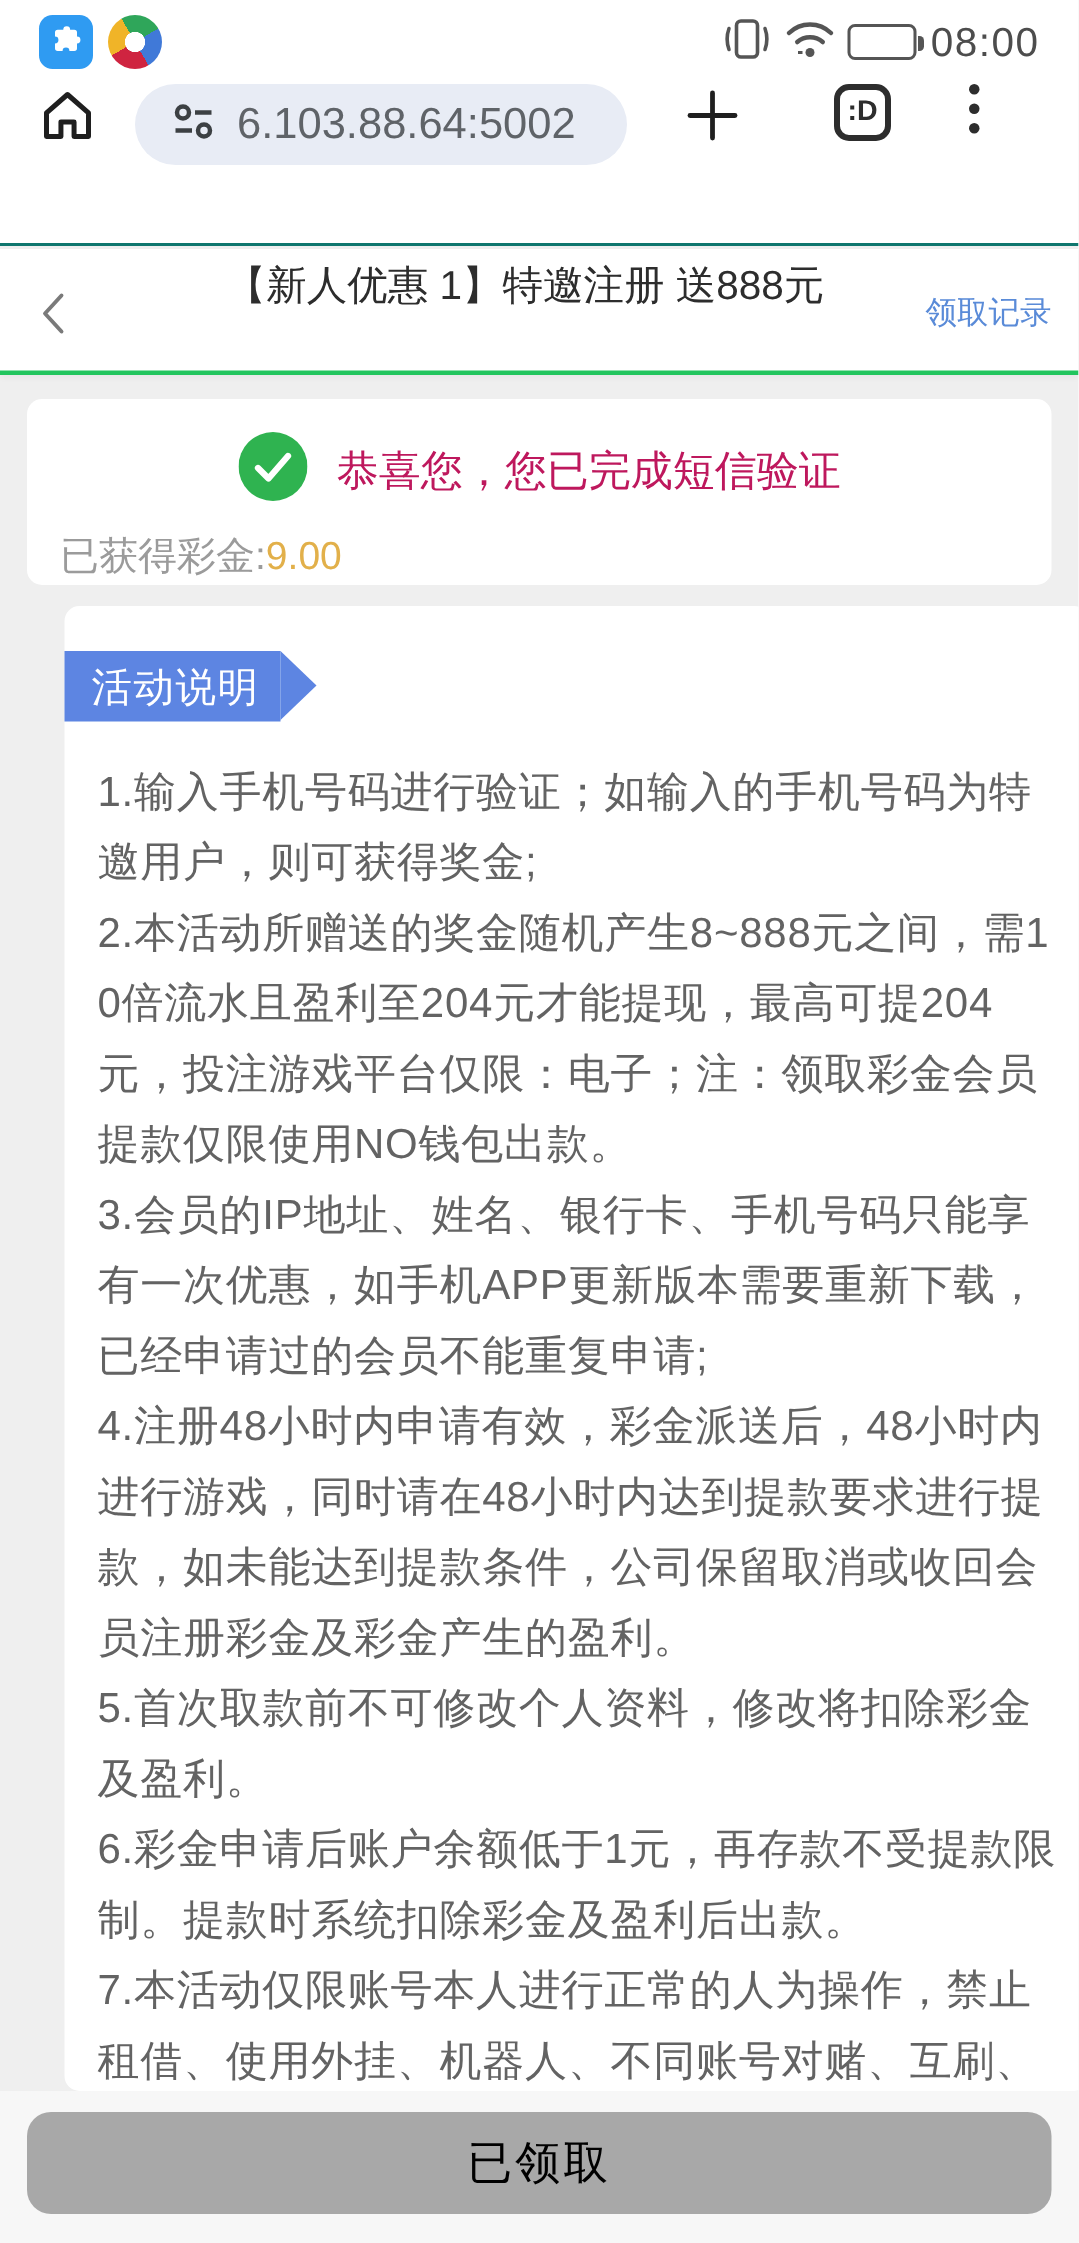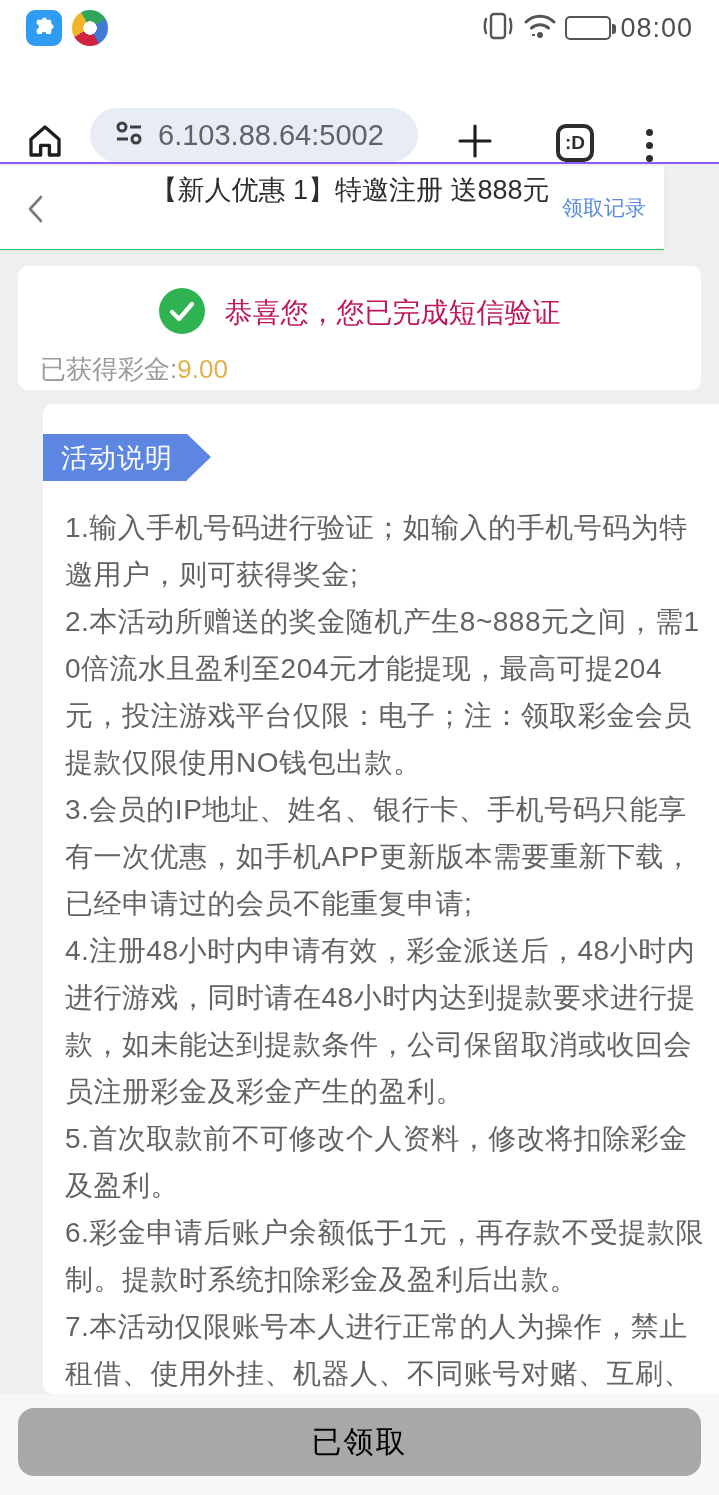--- a/index.html
+++ b/index.html
@@ -32,44 +32,44 @@
   .status-time { font-size:27px; color:#4d4d4d; letter-spacing:1px; }
   .battery { position:relative; width:46px; height:24px; border:2px solid #555;
     border-radius:5px; padding:2px; margin-right:2px; }
   .battery::after { content:""; position:absolute; right:-7px; top:6px; width:4px; height:10px;
     background:#555; border-radius:0 3px 3px 0; }
   .battery-fill { width:60%; height:100%; background:#555; border-radius:2px; }
 
   
   .browser-bar {
     position:absolute; top:56px; left:0; width:719px; height:108px;
-    background:#ffffff; border-bottom:2px solid #8b5cf6;
-    display:flex; align-items:flex-end; padding:0 24px; gap:0;
+    background:#ffffff; border-bottom:2px solid #0f766e;
+    display:flex; align-items:flex-start; padding:0 24px; gap:0;
   }
   .url-pill {
     display:flex; align-items:center; gap:14px;
     background:#e8ecf5; border-radius:28px; height:54px;
     padding:0 24px; margin-left:24px; width:328px; overflow:hidden;
   }
   .url-text { font-size:29px; color:#5f6368; white-space:nowrap; }
   .icon-btn { display:flex; align-items:center; justify-content:center; }
   .plus-btn { margin-left:36px; }
   .tab-box {
     margin-left:60px; width:38px; height:38px;
     border:4px solid #2d2d2d; border-radius:10px;
     display:flex; align-items:center; justify-content:center;
   }
   .tab-box span { font-size:19px; font-weight:bold; color:#2d2d2d; letter-spacing:0; }
   .menu-dots { margin-left:52px; display:flex; flex-direction:column; gap:6px; }
   .menu-dots i { width:7px; height:7px; background:#2d2d2d; border-radius:50%; }
 
   
   .page-header {
-    position:absolute; top:166px; left:0; width:664px; height:84px;
-    background:#ffffff; border-bottom:1px solid #22c55e;
+    position:absolute; top:166px; left:0; width:719px; height:84px;
+    background:#ffffff; border-bottom:3px solid #22c55e;
     box-shadow:0 2px 4px rgba(0,0,0,0.04);
   }
   .back-btn { position:absolute; left:22px; top:26px; }
   .page-title {
     position:absolute; left:110px; top:6px; width:480px;
     text-align:center; font-size:27px; line-height:36px; color:#2d2d2d;
   }
   .records-link {
     position:absolute; right:18px; top:28px;
     font-size:21px; color:#5a8bd8;

